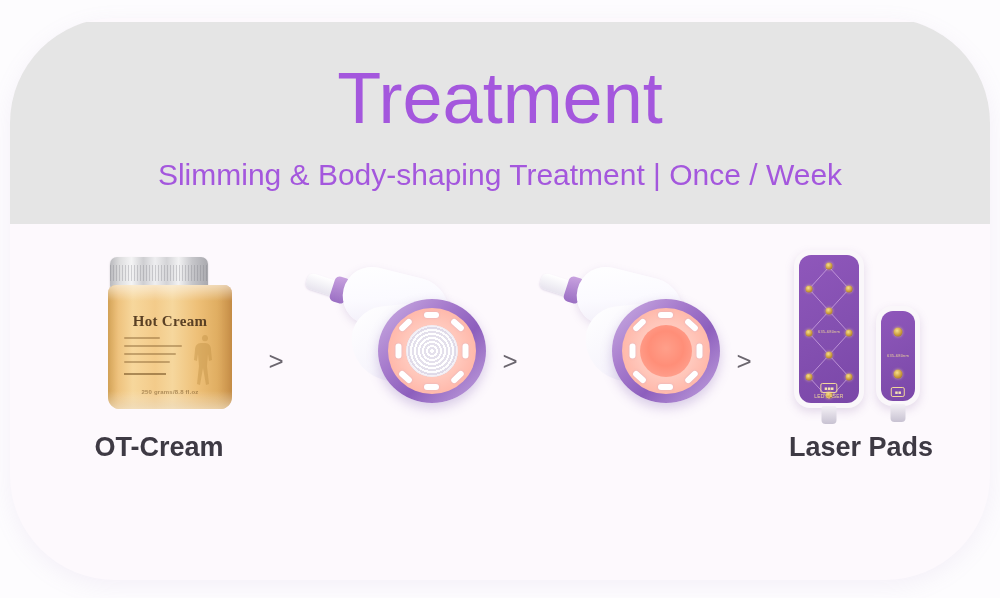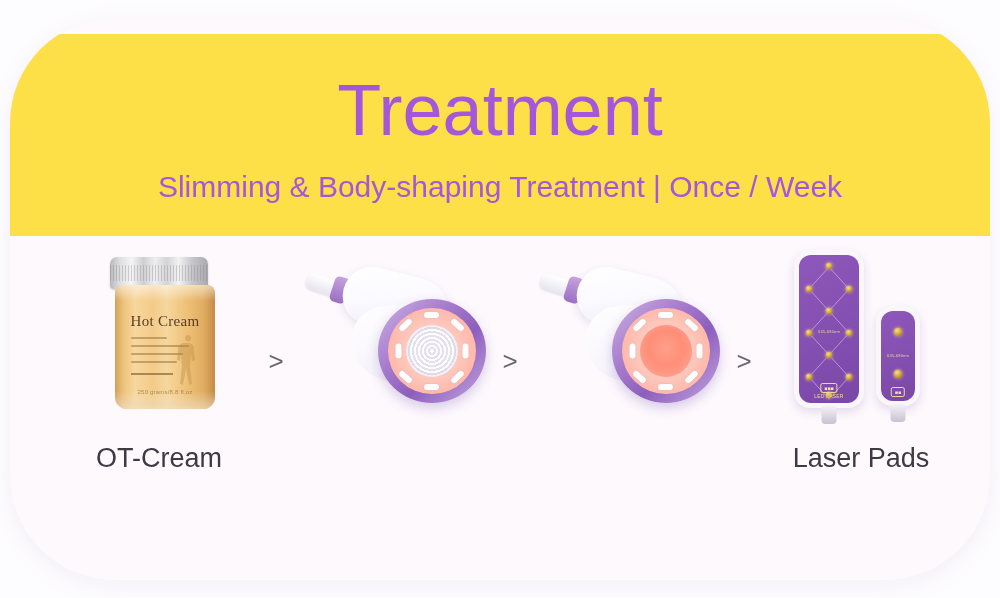--- a/index.html
+++ b/index.html
@@ -30,24 +30,24 @@
     height: 562px;
     border-radius: 105px;
     background: #fdf9fd;
     overflow: hidden;
     box-shadow: 0 6px 22px rgba(170,140,200,0.10);
   }
 
   .card-header {
     position: absolute;
     left: 0;
-    top: 16px;
+    top: 4px;
     width: 100%;
     height: 202px;
-    background: #fde047;
+    background: #e5e5e5;
   }
 
   .title {
     position: absolute;
     left: 0;
     top: 36px;
     width: 100%;
     text-align: center;
     font-size: 72px;
     line-height: 80px;
@@ -91,26 +91,26 @@
   .step-visual {
     width: 178px;
     height: 190px;
     position: relative;
     display: flex;
     align-items: center;
     justify-content: center;
   }
 
   .step-caption {
-    margin-top: 13px;
+    margin-top: 2px;
     text-align: center;
     font-size: 27px;
     line-height: 34px;
     color: #3e3a44;
-    font-weight: 400;
+    font-weight: 700;
     white-space: pre-line;
   }
 
   .arrow {
     align-self: flex-start;
     margin-top: 110px;
     font-size: 26px;
     line-height: 26px;
     color: #4c4750;
     font-family: "Liberation Sans", sans-serif;
@@ -140,30 +140,31 @@
   .jar-lid::after {
     content: "";
     position: absolute;
     left: 0; right: 0; top: 8px; height: 16px;
     background-image: repeating-linear-gradient(to right,
       rgba(120,120,128,0.30) 0px, rgba(120,120,128,0.30) 1px,
       rgba(255,255,255,0.0) 1px, rgba(255,255,255,0.0) 3px);
   }
   .jar-body {
     position: absolute;
-    left: 11px;
+    left: 4px;
     top: 28px;
-    width: 100px;
+    width: 124px;
     height: 124px;
     border-radius: 8px 8px 12px 12px;
     background: linear-gradient(to right,
       #d9a95d 0%, #eec27d 8%, #f7d79c 20%, #f3cb8a 38%,
       #f6d79d 52%, #eec078 72%, #e0ae62 88%, #c9904a 100%);
     box-shadow: inset 0 -6px 10px rgba(160,110,40,0.25);
     overflow: hidden;
+    font-weight: bold;
   }
   .jar-body::before {
     content: "";
     position: absolute;
     left: 0; right: 0; top: 0; height: 16px;
     background: linear-gradient(to bottom, rgba(255,255,255,0.55), rgba(255,255,255,0));
   }
   .jar-body::after {
     content: "";
     position: absolute;

